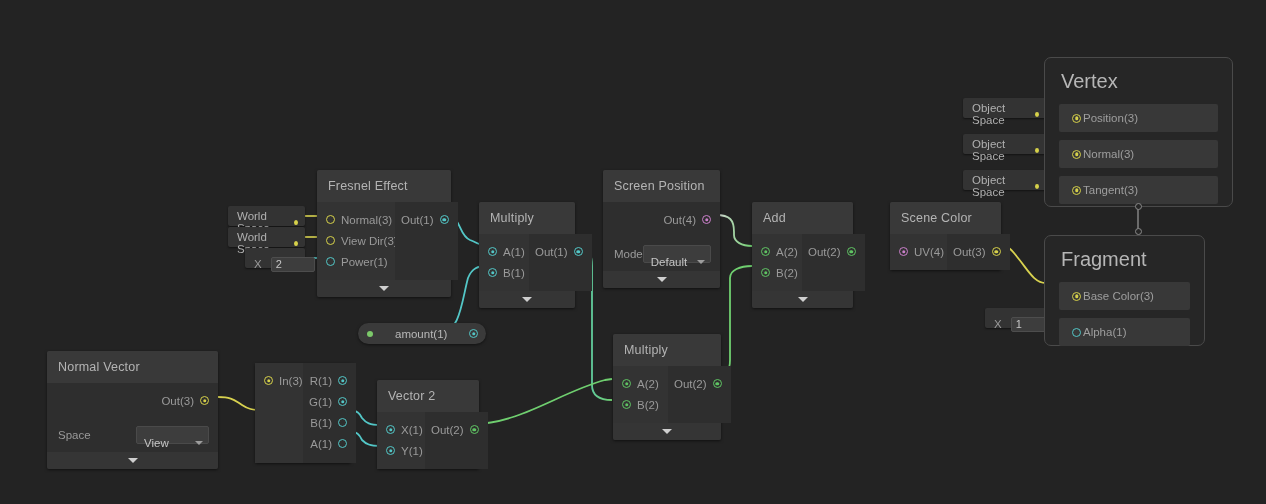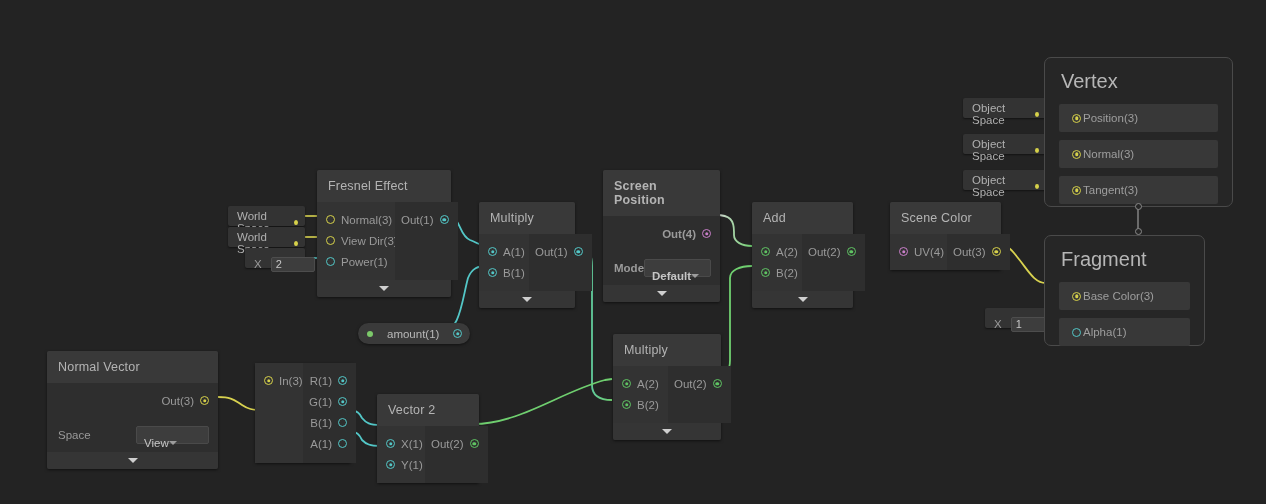--- a/index.html
+++ b/index.html
@@ -79,21 +79,21 @@
     display: flex; align-items: center;
     padding: 7px 9px 8px 11px;
     gap: 0;
   }
   .ctrl-label { color: #9a9a9a; font-size: 11.5px; }
   .dropdown {
     background: #3d3d3d;
     border: 1px solid #4a4a4a;
     border-radius: 2px;
     height: 18px;
-    display: flex; align-items: center; 
+    display: flex; align-items: center; justify-content: space-between;
     padding: 16px 5px 0 7px;
     color: #c5c5c5;
     font-size: 11.5px;
     flex: 1;
   }
   .dd-arrow { width: 0; height: 0; border-left: 4px solid transparent; border-right: 4px solid transparent; border-top: 4px solid #9d9d9d; }
 
   
   .chip {
     position: absolute;
@@ -117,21 +117,21 @@
     padding: 0 4px; color: #c6c6c6; font-size: 11px;
   }
 
   
   .pill {
     position: absolute;
     background: #3a3a3a;
     border-radius: 11px;
     height: 21px;
     display: flex; align-items: center;
-    gap: 14px;
+    gap: 22px;
     padding: 0 8px 0 9px;
     font-size: 11.5px;
     color: #b8b8b8;
     box-shadow: 0 1px 3px rgba(0,0,0,.5);
   }
   .pill .sq { width: 6px; height: 6px; border-radius: 50%; background: #7cc96a; }
 
   
   .master {
     position: absolute;
@@ -311,21 +311,21 @@
           <span class="lbl">Out(1)</span>
           <span class="dot cyan filled"></span>
         </div>
       </div>
     </div>
     <div class="node-footer">
       <span class="chev"></span>
     </div>
   </div>
 
-  <div class="node" style="left:603px; top:170px; width:117px;font-weight:bold;">
+  <div class="node" style="left:603px; top:170px; width:117px;">
     <div class="node-title">Screen Position</div>
     <div class="node-body only-out">
       <div class="ports-out">
         <div class="port out">
           <span class="lbl">Out(4)</span>
           <span class="dot pink filled"></span>
         </div>
       </div>
     </div>
     <div class="ctrl-row">
@@ -458,21 +458,21 @@
           <span class="dot cyan"></span>
         </div>
         <div class="port out">
           <span class="lbl">A(1)</span>
           <span class="dot cyan"></span>
         </div>
       </div>
     </div>
   </div>
 
-  <div class="node" style="left:377px; top:394px; width:102px;">
+  <div class="node" style="left:377px; top:380px; width:102px;">
     <div class="node-title">Vector 2</div>
     <div class="node-body">
       <div class="ports-in" style="min-width:48px;">
         <div class="port in">
           <span class="dot cyan filled"></span>
           <span class="lbl">X(1)</span>
         </div>
         <div class="port in">
           <span class="dot cyan filled"></span>
           <span class="lbl">Y(1)</span>

